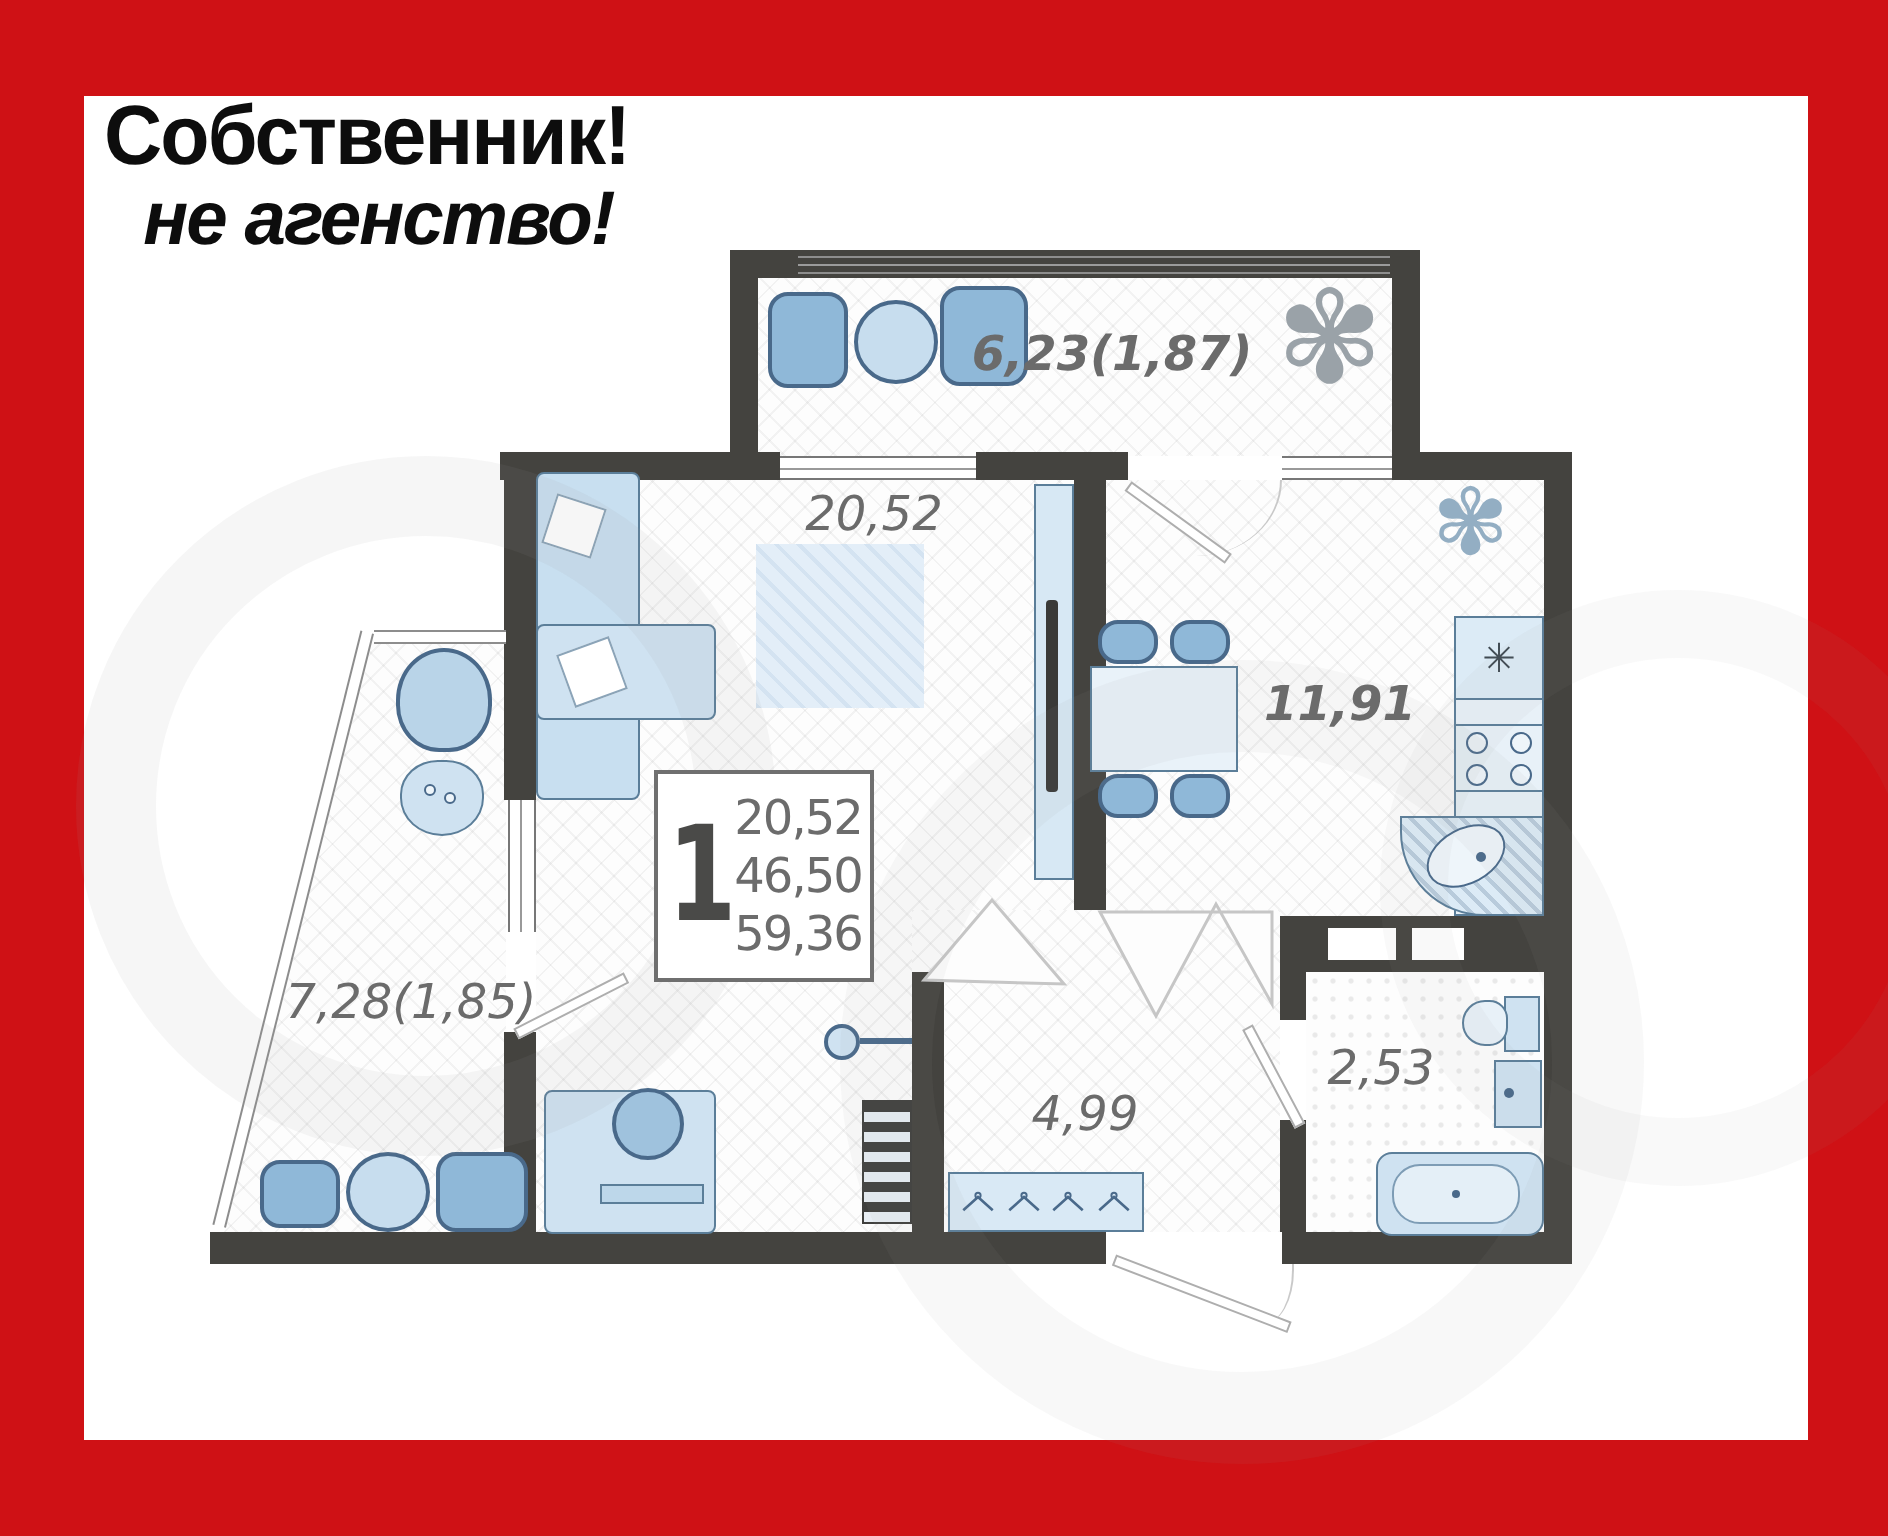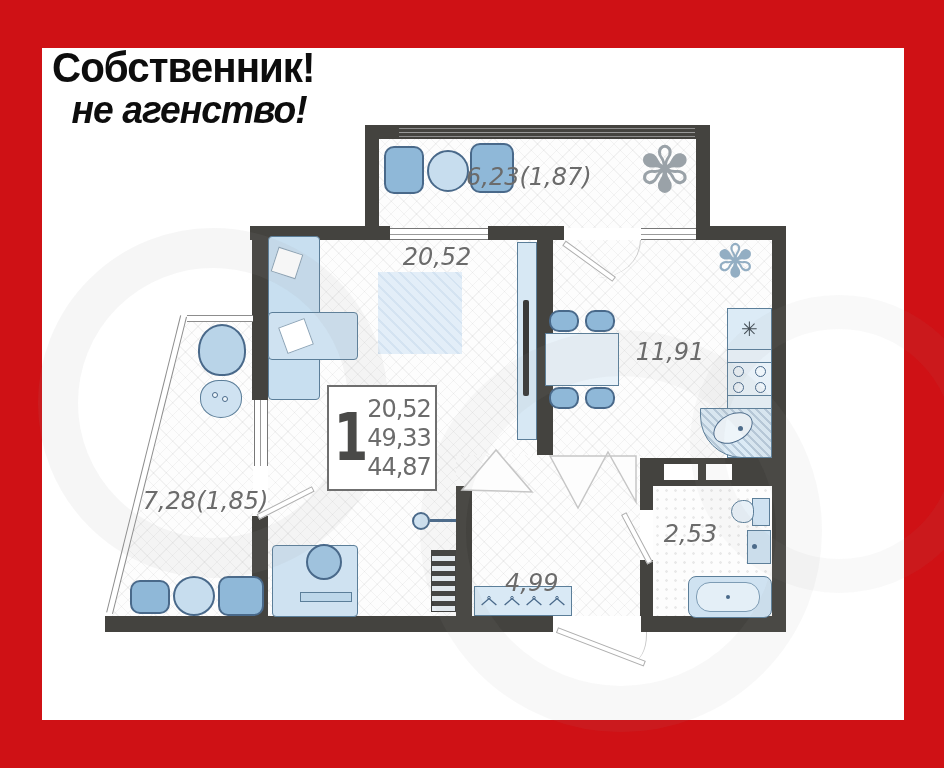--- a/index.html
+++ b/index.html
@@ -209,27 +209,27 @@
 </div>
 
 <div class="abs fur" style="left:198px;top:324px;width:48px;height:52px;background:#b9d4e8;border:2px solid #49698a;border-radius:50% 50% 45% 45%;"></div>
 <div class="abs fur" style="left:200px;top:380px;width:42px;height:38px;background:#cfe2f1;border:1.5px solid #5b7e99;border-radius:45% 45% 50% 50%;"></div>
 <div class="abs fur circle" style="left:212px;top:392px;width:6px;height:6px;background:#eef5fa;border:1px solid #49698a;z-index:21;"></div>
 <div class="abs fur circle" style="left:222px;top:396px;width:6px;height:6px;background:#eef5fa;border:1px solid #49698a;z-index:21;"></div>
 <div class="abs fur chair" style="left:130px;top:580px;width:40px;height:34px;"></div>
 <div class="abs fur circle" style="left:173px;top:576px;width:42px;height:40px;background:#c7ddee;border:2px solid #49698a;"></div>
 <div class="abs fur chair" style="left:218px;top:576px;width:46px;height:40px;"></div>
 
-<div class="abs label" style="left:466px;top:163px;width:180px;">6,23(1,87)</div>
+<div class="abs label" style="left:466px;top:163px;width:180px;text-align:center;font-weight:bold;">6,23(1,87)</div>
 <div class="abs label" style="left:392px;top:243px;width:90px;text-align:center;">20,52</div>
-<div class="abs label" style="left:625px;top:338px;width:90px;text-align:center;">11,91</div>
+<div class="abs label" style="left:625px;top:338px;width:90px;text-align:center;font-weight:bold;">11,91</div>
 <div class="abs label" style="left:128px;top:487px;width:155px;text-align:center;">7,28(1,85)</div>
-<div class="abs label" style="left:505px;top:569px;width:75px;text-align:left;">4,99</div>
+<div class="abs label" style="left:505px;top:543px;width:75px;text-align:center;">4,99</div>
 <div class="abs label" style="left:658px;top:520px;width:65px;text-align:center;">2,53</div>
 
 <div class="abs sumbox">
   <div class="one">1</div>
   <div class="col">
     <span>20,52</span>
-    <span>49,33</span>
-    <span>44,87</span>
+    <span>46,50</span>
+    <span>59,36</span>
   </div>
 </div>
 
 </body></html>

